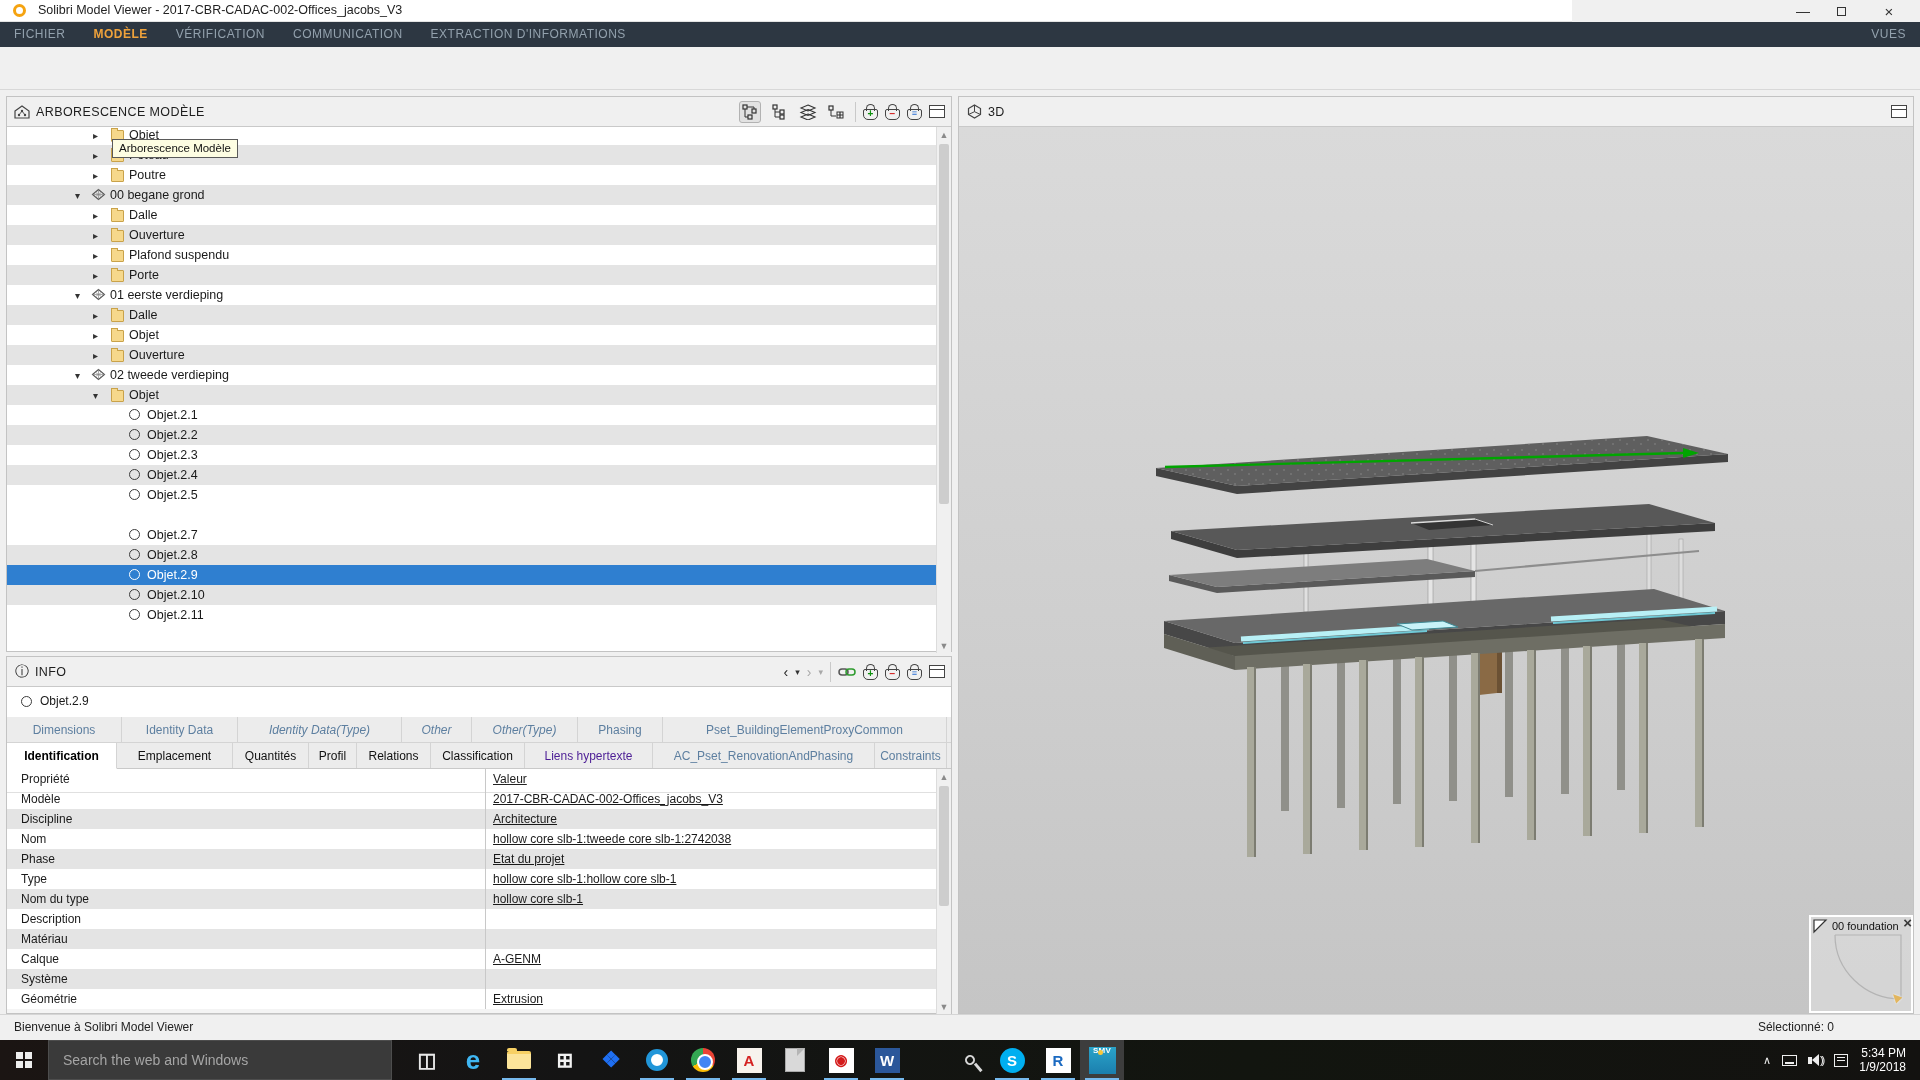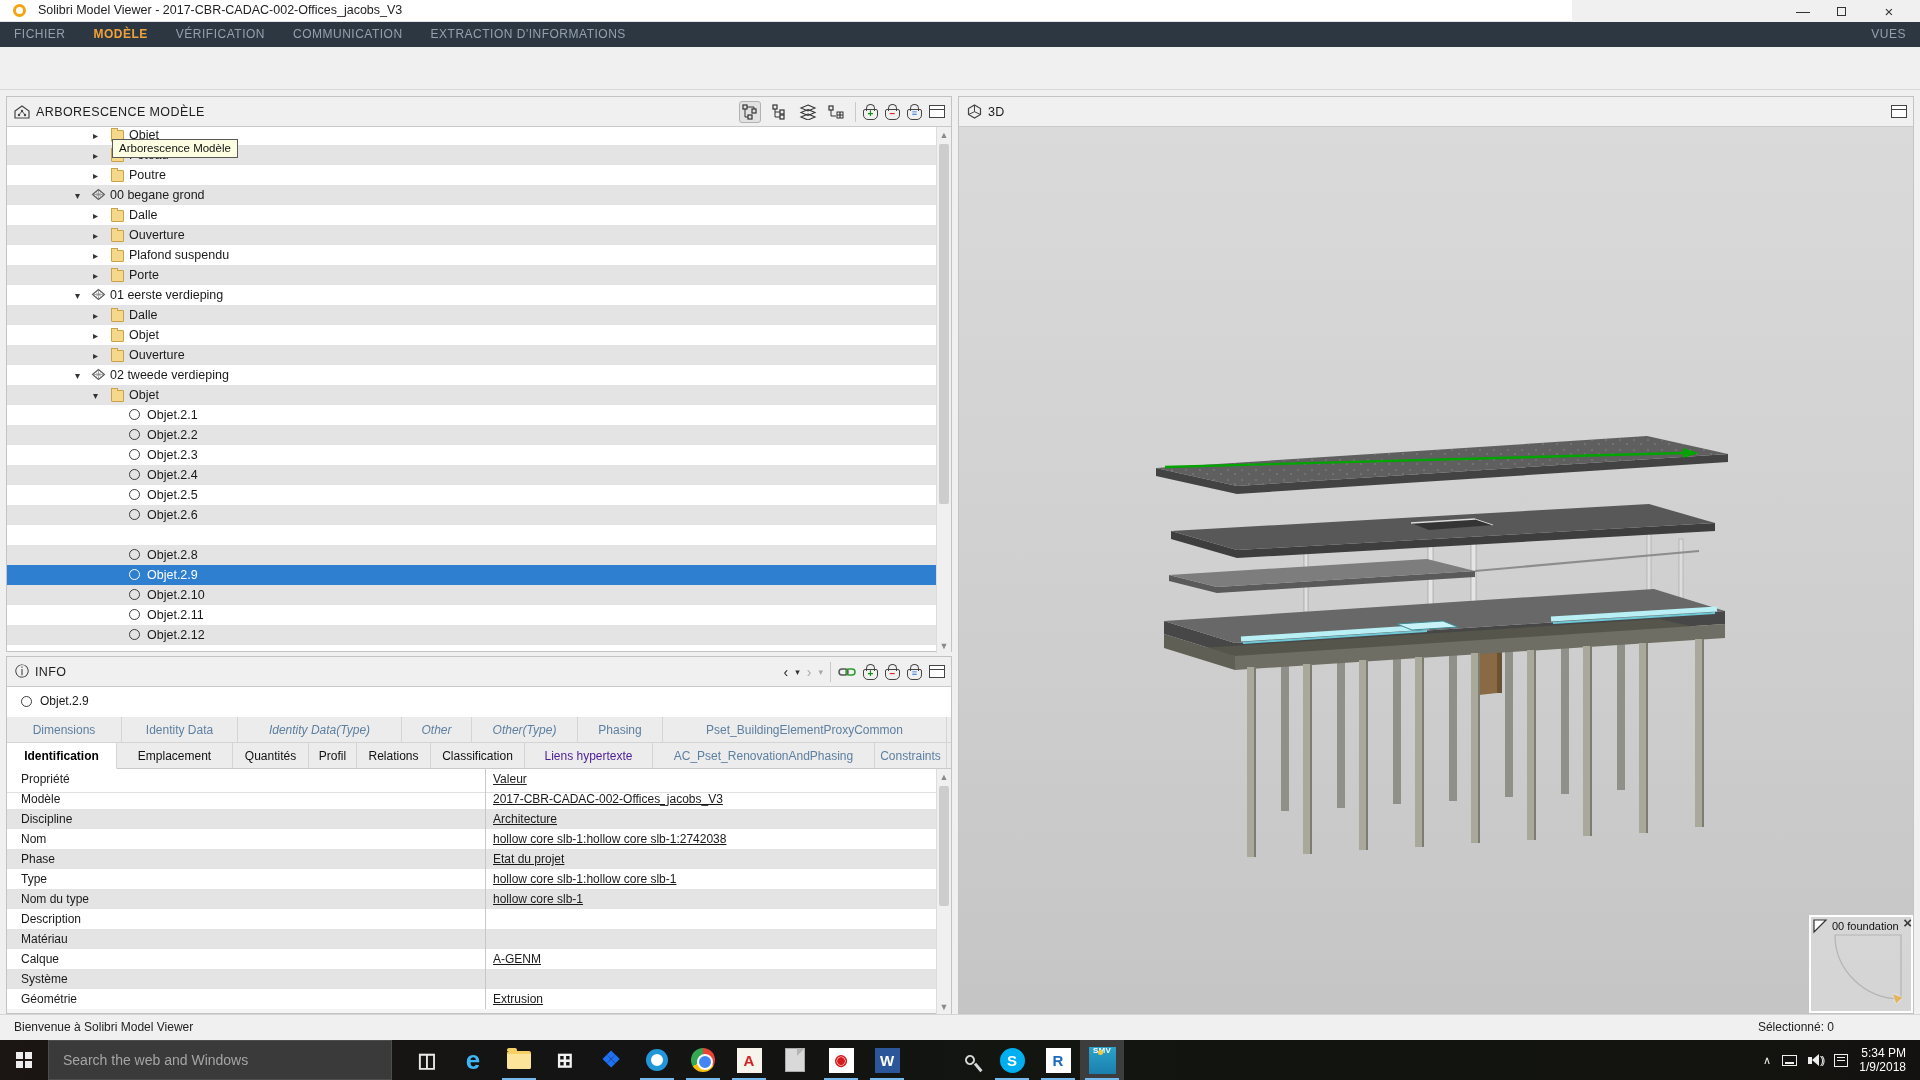--- a/index.html
+++ b/index.html
@@ -397,43 +397,39 @@
         <span class="tree-label" style="left: 140px;">Objet.2.3</span>
       </div>
       <div class="tree-row g" style="top: 338px;">
         <span class="circle-ic" style="left: 122px; top: 4px;"></span>
         <span class="tree-label" style="left: 140px;">Objet.2.4</span>
       </div>
       <div class="tree-row w" style="top: 358px;">
         <span class="circle-ic" style="left: 122px; top: 4px;"></span>
         <span class="tree-label" style="left: 140px;">Objet.2.5</span>
       </div>
-      <div class="tree-row g" style="top: 378px;">
-        <span class="circle-ic" style="left: 122px; top: 4px;"></span>
-        <span class="tree-label" style="left: 140px;">Objet.2.6</span>
+      <div class="tree-row w" style="top: 398px;">
+        <span class="circle-ic" style="left: 122px; top: 4px;"></span>
+        <span class="tree-label" style="left: 140px;">Objet.2.7</span>
       </div>
       <div class="tree-row g" style="top: 418px;">
         <span class="circle-ic" style="left: 122px; top: 4px;"></span>
         <span class="tree-label" style="left: 140px;">Objet.2.8</span>
       </div>
       <div class="tree-row sel" style="top: 438px;">
         <span class="circle-ic" style="left: 122px; top: 4px;"></span>
         <span class="tree-label" style="left: 140px;">Objet.2.9</span>
       </div>
       <div class="tree-row g" style="top: 458px;">
         <span class="circle-ic" style="left: 122px; top: 4px;"></span>
         <span class="tree-label" style="left: 140px;">Objet.2.10</span>
       </div>
       <div class="tree-row w" style="top: 478px;">
         <span class="circle-ic" style="left: 122px; top: 4px;"></span>
         <span class="tree-label" style="left: 140px;">Objet.2.11</span>
-      </div>
-      <div class="tree-row g" style="top: 498px;">
-        <span class="circle-ic" style="left: 122px; top: 4px;"></span>
-        <span class="tree-label" style="left: 140px;">Objet.2.12</span>
       </div>
     </div>
   <div class="vscroll" style="height:526px">
     <span class="up">▲</span>
     <span class="thumb" style="top:17px;height:360px"></span>
     <span class="dn">▼</span>
   </div>
 </div>
 <div id="tree-tooltip" class="abs">Arborescence Modèle</div>
 
@@ -499,21 +495,21 @@
         <div class="pt-row w" style="top: 20px;">
           <span class="pt-cell-k">Modèle</span>
           <span class="pt-cell-v">2017-CBR-CADAC-002-Offices_jacobs_V3</span>
         </div>
         <div class="pt-row g" style="top: 40px;">
           <span class="pt-cell-k">Discipline</span>
           <span class="pt-cell-v">Architecture</span>
         </div>
         <div class="pt-row w" style="top: 60px;">
           <span class="pt-cell-k">Nom</span>
-          <span class="pt-cell-v">hollow core slb-1:hollow core slb-1:2742038</span>
+          <span class="pt-cell-v">hollow core slb-1:tweede core slb-1:2742038</span>
         </div>
         <div class="pt-row g" style="top: 80px;">
           <span class="pt-cell-k">Phase</span>
           <span class="pt-cell-v">Etat du projet</span>
         </div>
         <div class="pt-row w" style="top: 100px;">
           <span class="pt-cell-k">Type</span>
           <span class="pt-cell-v">hollow core slb-1:hollow core slb-1</span>
         </div>
         <div class="pt-row g" style="top: 120px;">

